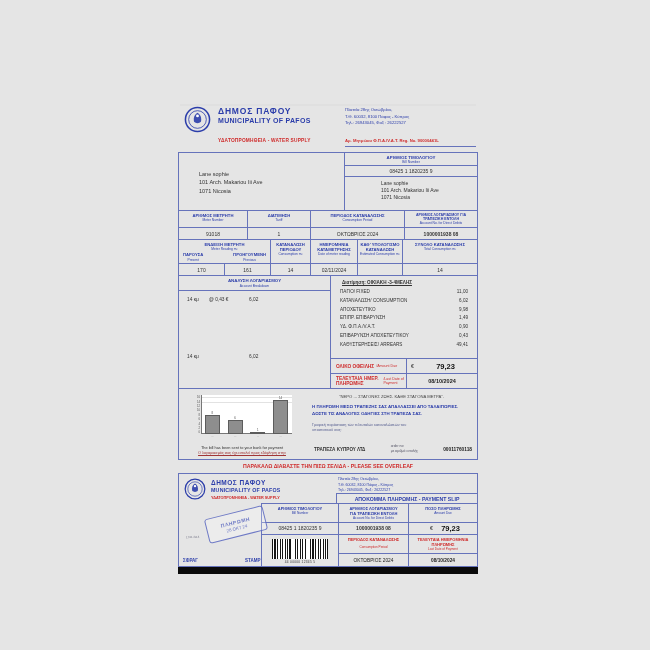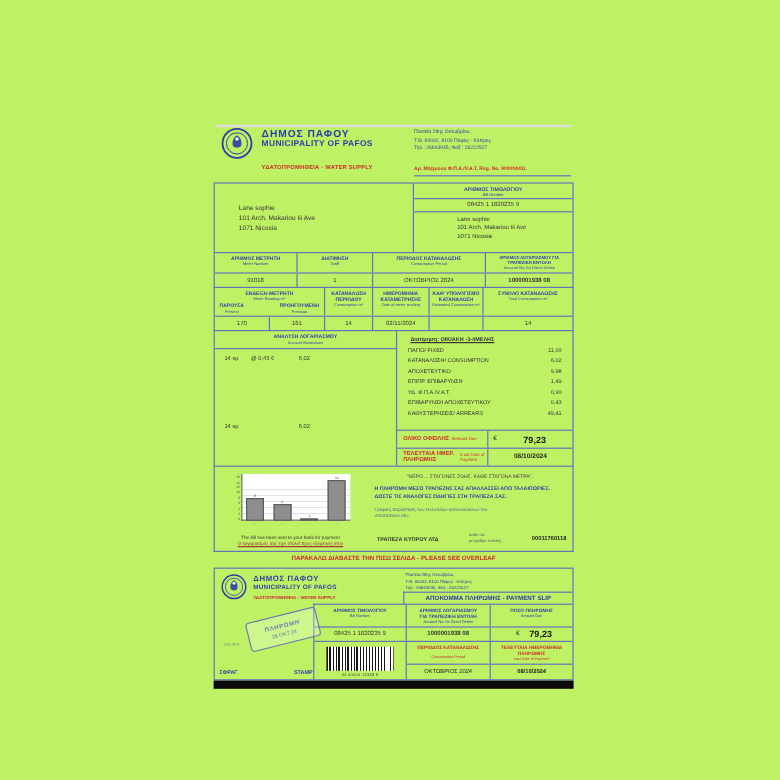--- a/index.html
+++ b/index.html
@@ -1,19 +1,19 @@
 <!DOCTYPE html>
 <html style="--blue: #2b3daa; --red: #cf2b2b; --border: #6673bb; --bar: #8e8e8e;"><head>
 <meta charset="utf-8">
 <style>
   :root{
     --blue:#2b3daa; --red:#cf2b2b; --border:#6673bb; --bar:#8e8e8e; --ink:#3a3a3a;
   }
   html,body{margin:0;padding:0;background:#fff;}
-  .page{position:relative;width:650px;height:650px;background:#bef264;overflow:hidden;
+  .page{position:relative;width:650px;height:650px;background:#e5e5e5;overflow:hidden;
         font-family:"Liberation Sans", sans-serif;color:var(--ink);}
   .doc{position:absolute;left:178px;top:100px;width:300px;}
   .scan-line{position:absolute;top:4px;left:2px;right:2px;height:1.5px;background:#e0e0e0;}
 
   
   .bill-header{position:relative;height:52px;}
   .logo{position:absolute;left:6px;top:6px;width:27px;height:27px;}
   .titles{position:absolute;left:40px;top:7px;line-height:1.15;}
   .t1{font-size:8.5px;font-weight:bold;color:var(--blue);letter-spacing:.8px;}
   .t2{font-size:7px;font-weight:bold;color:var(--blue);letter-spacing:.3px;}

